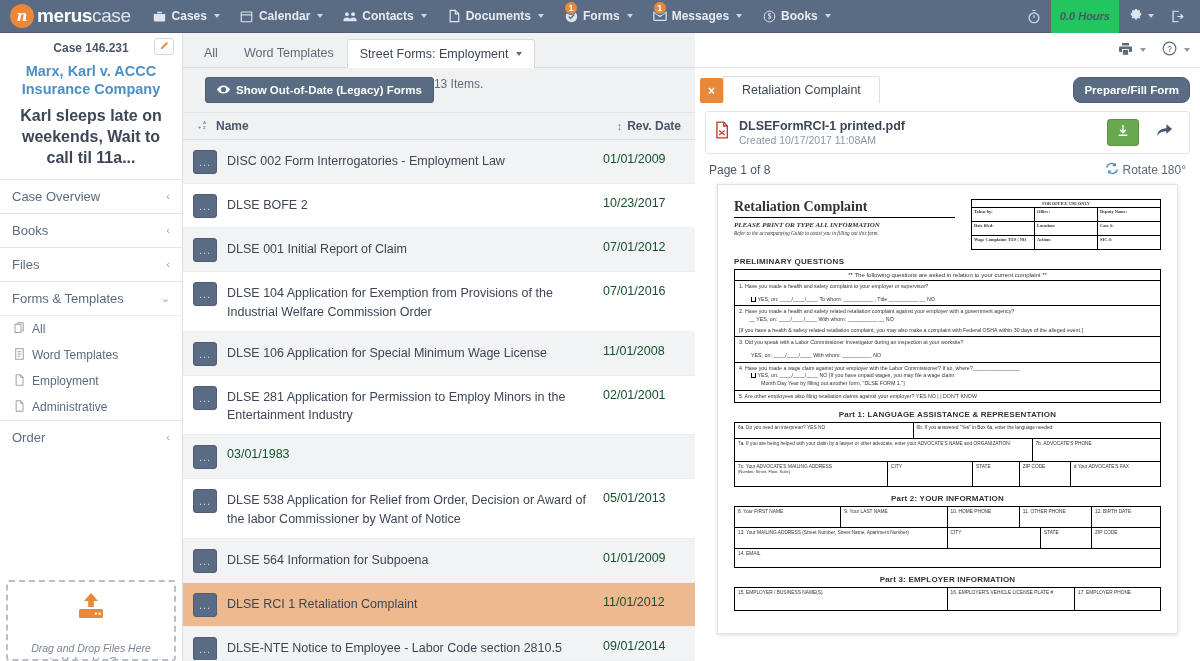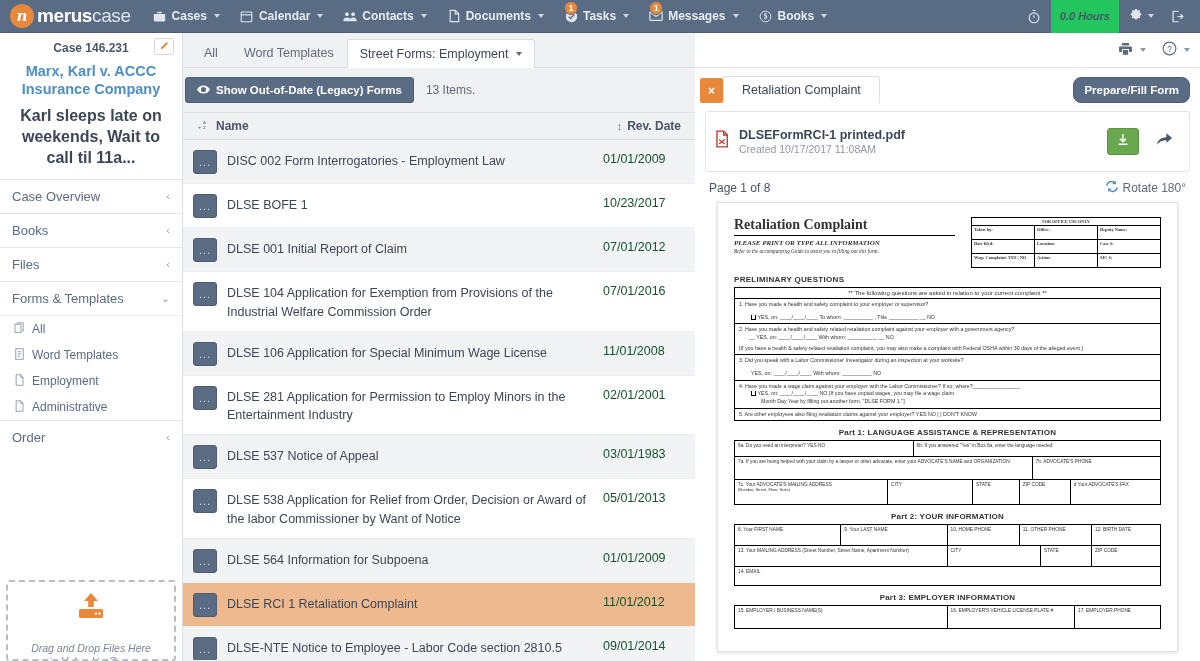--- a/index.html
+++ b/index.html
@@ -114,21 +114,21 @@
   }
   .tab {
     padding: 7px 12px 7px 12px; font-size: 12.5px; color: #5f6a7a;
     cursor: pointer; border: 1px solid transparent; border-bottom: none;
     display: flex; align-items: center; gap: 6px; white-space:nowrap;
   }
   .tab.active {
     background: #fff; border-color: #d8dbe0; border-radius: 3px 3px 0 0;
     color: #3c4655; position: relative; top: 1px;
   }
-  .toolbar { padding: 9px 2px; display: flex; align-items: center; gap: 12px; }
+  .toolbar { padding: 9px 22px; display: flex; align-items: flex-start; }
   .btn-dark {
     background: #5a6b84; color: #fff; font-size: 11.5px; font-weight: bold;
     border-radius: 3px; padding: 6px 11px; display: flex; align-items: center;
     gap: 6px; cursor: pointer; border: 1px solid #4e5d73;
   }
   .items-count { font-size: 12px; color: #5f6a7a; }
   .listhead {
     display: flex; align-items: flex-start;
     padding: 6px 14px 6px 14px; border-top: 1px solid #e0e2e6;
     border-bottom: 1px solid #d8dbe0;
@@ -173,21 +173,21 @@
     border-radius: 0 3px 0 0; padding: 6px 18px; font-size: 12.5px; color: #3c4655;
     cursor: pointer;
   }
   .prep-btn {
     margin-left: auto; background: #5a6b84; color: #fff; font-size: 11.5px;
     font-weight: bold; border-radius: 8px; padding: 6px 10px; cursor: pointer;
     border: 1px solid #4e5d73;
   }
   .filecard {
     margin: 8px 10px 0 10px; border: 1px solid #e2e4e8; border-radius: 3px;
-    display: flex; align-items: center; padding: 16px 8px; gap: 9px; background:#fff;
+    display: flex; align-items: center; padding: 7px 8px; gap: 9px; background:#fff;
   }
   .pdf-ico { color: #c0392b; font-size: 18px; }
   .fc-text { flex: 1 1 auto; }
   .fc-name { font-size: 12.5px; font-weight: bold; color: #3c4655; }
   .fc-sub { font-size: 10.5px; color: #8d97a6; margin-top: 1px; }
   .dl-btn {
     background: #6aa84f; border: 1px solid #5c9243; color: #fff;
     width: 32px; height: 27px; border-radius: 3px;
     display: flex; align-items: center; justify-content: center; cursor: pointer;
   }
@@ -288,21 +288,21 @@
     </div>
 
     <div class="navitem">
       <span class="badge">1</span>
       <span class="nav-ico">
         <svg width="13" height="13" viewBox="0 0 16 16" fill="currentColor">
             <circle cx="8" cy="8" r="7"></circle>
             <path d="M4.6 8.2l2.2 2.2 4.6-4.8" stroke="#5a6b84" stroke-width="1.6" fill="none"></path>
           </svg>
       </span>
-      <span>Tasks</span>
+      <span>Forms</span>
       <i class="caret"></i>
     </div>
 
     <div class="navitem">
       <span class="badge">1</span>
       <span class="nav-ico">
         <svg width="14" height="12" viewBox="0 0 16 12" fill="none" stroke="currentColor" stroke-width="1.4">
             <rect x="1" y="1" width="14" height="10" rx="1"></rect>
             <path d="M1.5 1.8L8 6.6l6.5-4.8"></path>
           </svg>
@@ -481,21 +481,21 @@
     </div>
 
     <div class="rowlist">
       <div class="row alt">
         <div class="rowbtn">...</div>
         <div class="rowname">DISC 002 Form Interrogatories - Employment Law</div>
         <div class="rowdate">01/01/2009</div>
       </div>
       <div class="row">
         <div class="rowbtn">...</div>
-        <div class="rowname">DLSE BOFE 1</div>
+        <div class="rowname">DLSE BOFE 2</div>
         <div class="rowdate">10/23/2017</div>
       </div>
       <div class="row alt">
         <div class="rowbtn">...</div>
         <div class="rowname">DLSE 001 Initial Report of Claim</div>
         <div class="rowdate">07/01/2012</div>
       </div>
       <div class="row">
         <div class="rowbtn">...</div>
         <div class="rowname">DLSE 104 Application for Exemption from Provisions of the Industrial Welfare Commission Order</div>
@@ -506,21 +506,20 @@
         <div class="rowname">DLSE 106 Application for Special Minimum Wage License</div>
         <div class="rowdate">11/01/2008</div>
       </div>
       <div class="row">
         <div class="rowbtn">...</div>
         <div class="rowname">DLSE 281 Application for Permission to Employ Minors in the Entertainment Industry</div>
         <div class="rowdate">02/01/2001</div>
       </div>
       <div class="row alt">
         <div class="rowbtn">...</div>
-        <div class="rowname">DLSE 537 Notice of Appeal</div>
         <div class="rowdate">03/01/1983</div>
       </div>
       <div class="row">
         <div class="rowbtn">...</div>
         <div class="rowname">DLSE 538 Application for Relief from Order, Decision or Award of the labor Commissioner by Want of Notice</div>
         <div class="rowdate">05/01/2013</div>
       </div>
       <div class="row alt">
         <div class="rowbtn">...</div>
         <div class="rowname">DLSE 564 Information for Subpoena</div>

